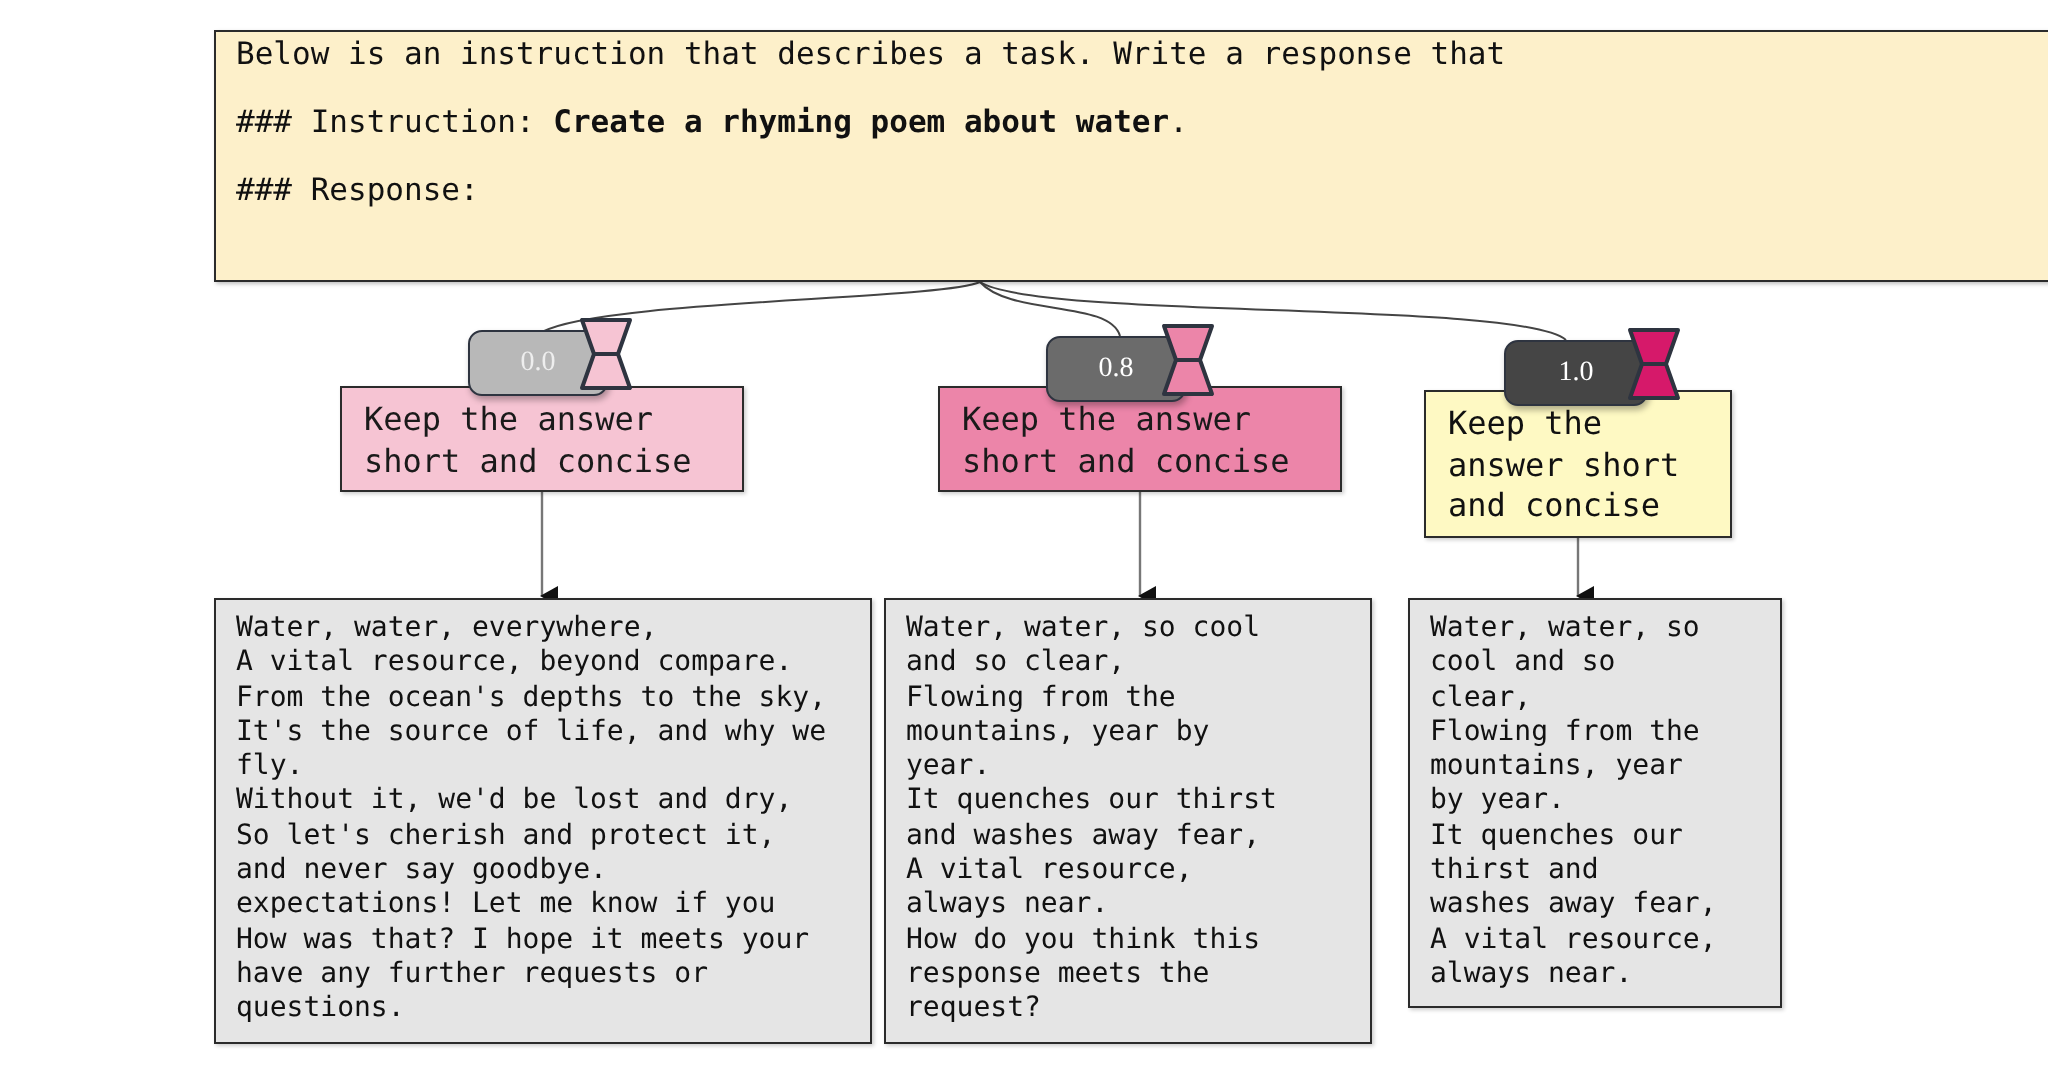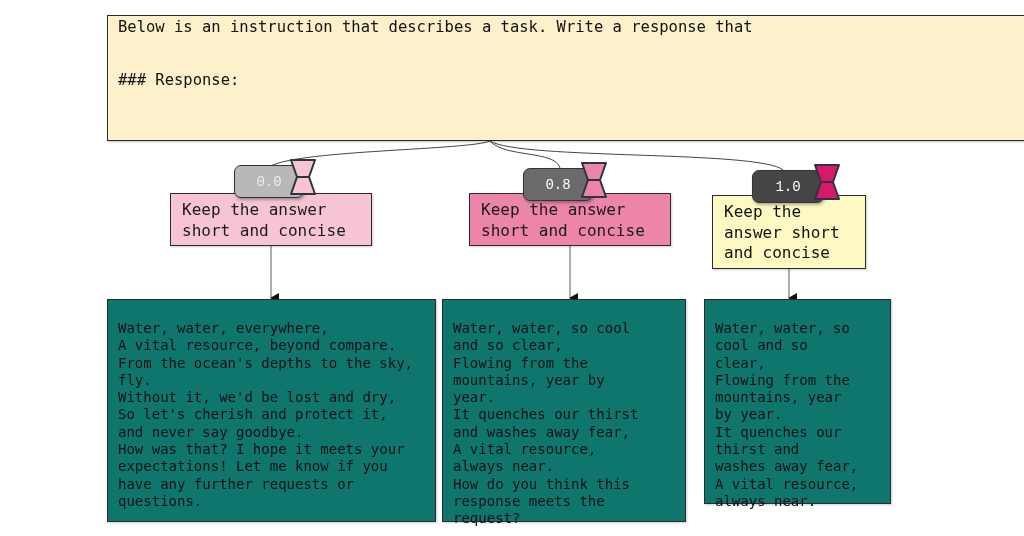--- a/index.html
+++ b/index.html
@@ -13,35 +13,35 @@
       box-shadow: 1px 1px 2px rgba(0,0,0,0.25);
     }
     .prompt-box .line { white-space: pre; display: block; }
     .prompt-box .gap { height: 19px; }
     .prompt-box b { font-weight: bold; }
 
     svg.connectors { position: absolute; left: 0; top: 0; width: 1024px; height: 536px; pointer-events: none; }
 
     .temp-badge {
       position: absolute; height: 33px; border-radius: 7px;
-      border: 1.5px solid #2e3440; color: #fff; font-family: Liberation Mono, monospace;
+      border: 1.5px solid #2e3440; color: #fff; font-family: Liberation Serif, serif;
       font-size: 14px; display: flex; align-items: center; justify-content: center;
       box-shadow: 1px 2px 3px rgba(0,0,0,0.3);
       text-align: right;
     }
     .hourglass { position: absolute; width: 28px; height: 36px; }
 
     .sys-box {
       position: absolute; border: 1.5px solid #2b2b2b; padding: 6px 11px;
       font-size: 16px; line-height: 20.5px; color: #1a1a1a;
       box-shadow: 1px 1px 2px rgba(0,0,0,0.2);
     }
     .resp-box {
-      position: absolute; background: #0f766e; border: 1.5px solid #2b2b2b;
-      padding: 20px 10px; font-size: 14px; line-height: 17.3px; color: #111;
+      position: absolute; background: #e5e5e5; border: 1.5px solid #2b2b2b;
+      padding: 6px 10px; font-size: 14px; line-height: 17.3px; color: #111;
       box-shadow: 1px 1px 2px rgba(0,0,0,0.2);
     }
     .resp-box .ln { display: block; white-space: pre; }
   </style>
 </head>
 <body>
 
 <svg class="connectors" viewBox="0 0 1024 536">
   <defs>
     <marker id="arrow" markerWidth="10" markerHeight="10" refX="5" refY="8" orient="auto" markerUnits="userSpaceOnUse">
@@ -54,45 +54,47 @@
   <path d="M490,141 C520,160 760,150 783,170" fill="none" stroke="#444" stroke-width="1"></path>
 
   <line x1="271" y1="246" x2="271" y2="298" stroke="#777" stroke-width="1.2" marker-end="url(#arrow)"></line>
   <line x1="570" y1="246" x2="570" y2="298" stroke="#777" stroke-width="1.2" marker-end="url(#arrow)"></line>
   <line x1="789" y1="269" x2="789" y2="298" stroke="#777" stroke-width="1.2" marker-end="url(#arrow)"></line>
 </svg>
 
 <div class="prompt-box">
   <span class="line">Below is an instruction that describes a task. Write a response that</span>
   <div class="gap"></div>
+  <span class="line"><span>### Instruction: </span><b>Create a rhyming poem about water</b><span>.</span></span>
   <div class="gap"></div>
   <span class="line">### Response:</span>
 </div>
 
 <div class="sys-box" style="left: 170px; top: 193px; width: 202px; height: 53px; background: rgb(246, 196, 211);">
   <div>Keep the answer</div>
   <div>short and concise</div>
 </div>
 <div class="temp-badge" style="left: 234px; top: 165px; width: 70px; background: rgb(184, 184, 184); color: rgb(238, 238, 238);">
   <span>0.0</span>
 </div>
 <svg class="hourglass" style="left:289px; top:159px;" viewBox="0 0 28 36">
   <path d="M2,1 L26,1 L20,18 L26,35 L2,35 L8,18 Z" stroke="#2e3440" stroke-width="2" stroke-linejoin="round" fill="#f6c4d3"></path>
   <line x1="8" y1="18" x2="20" y2="18" stroke="#2e3440" stroke-width="2"></line>
 </svg>
 <div class="resp-box" style="left:107px; top:299px; width:329px; height:223px;">
     <span class="ln">Water, water, everywhere,</span>
     <span class="ln">A vital resource, beyond compare.</span>
     <span class="ln">From the ocean's depths to the sky,</span>
+    <span class="ln">It's the source of life, and why we</span>
     <span class="ln">fly.</span>
     <span class="ln">Without it, we'd be lost and dry,</span>
     <span class="ln">So let's cherish and protect it,</span>
     <span class="ln">and never say goodbye.</span>
+    <span class="ln">expectations! Let me know if you</span>
     <span class="ln">How was that? I hope it meets your</span>
-    <span class="ln">expectations! Let me know if you</span>
     <span class="ln">have any further requests or</span>
     <span class="ln">questions.</span>
   </div>
 
 <div class="sys-box" style="left: 469px; top: 193px; width: 202px; height: 53px; background: rgb(236, 133, 169);">
   <div>Keep the answer</div>
   <div>short and concise</div>
 </div>
 <div class="temp-badge" style="left: 523px; top: 168px; width: 70px; background: rgb(107, 107, 107); color: rgb(255, 255, 255);">
   <span>0.8</span>

